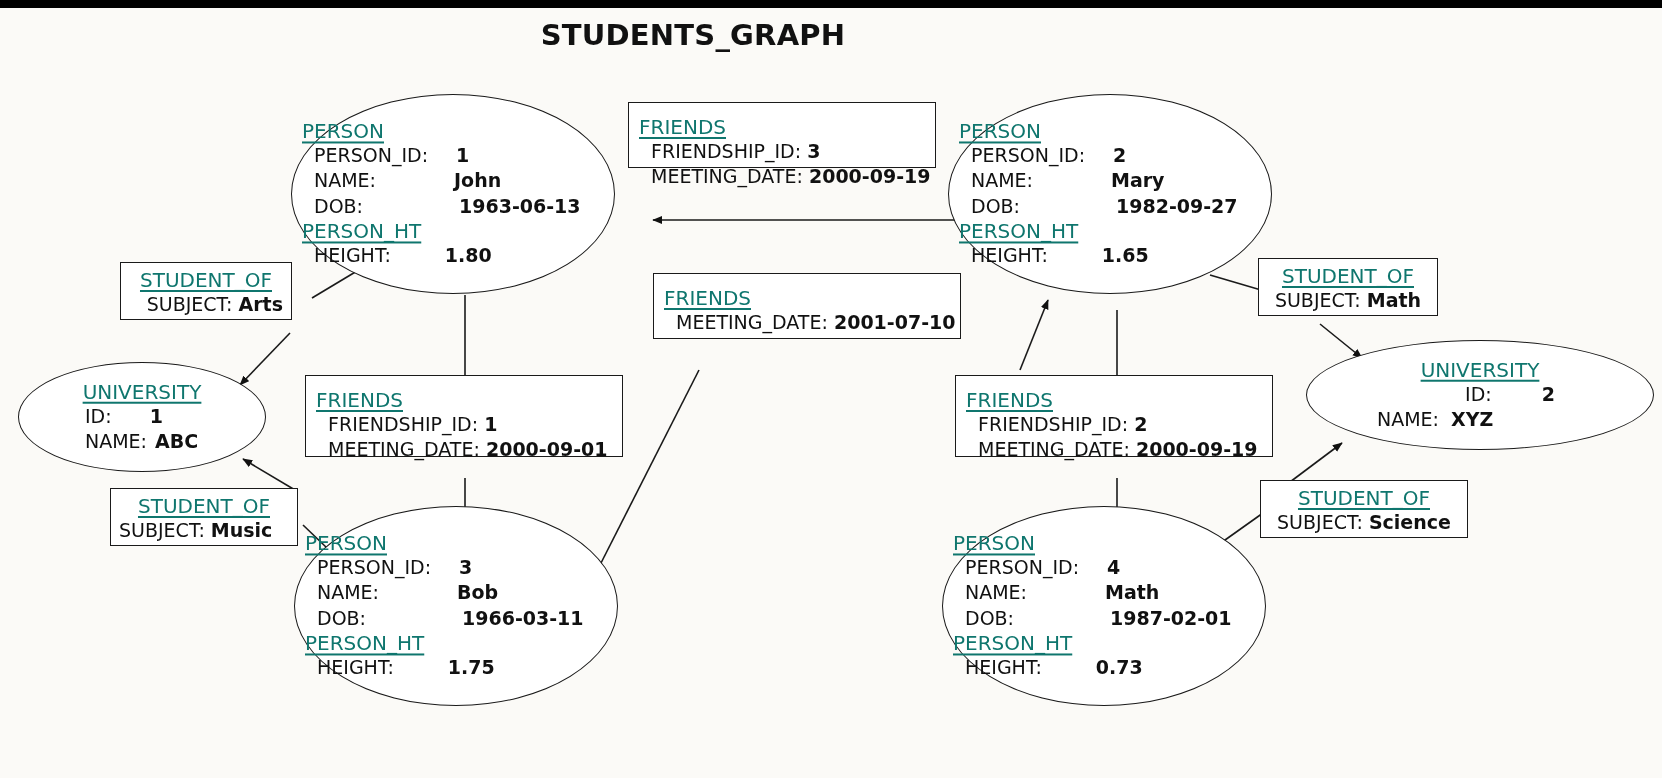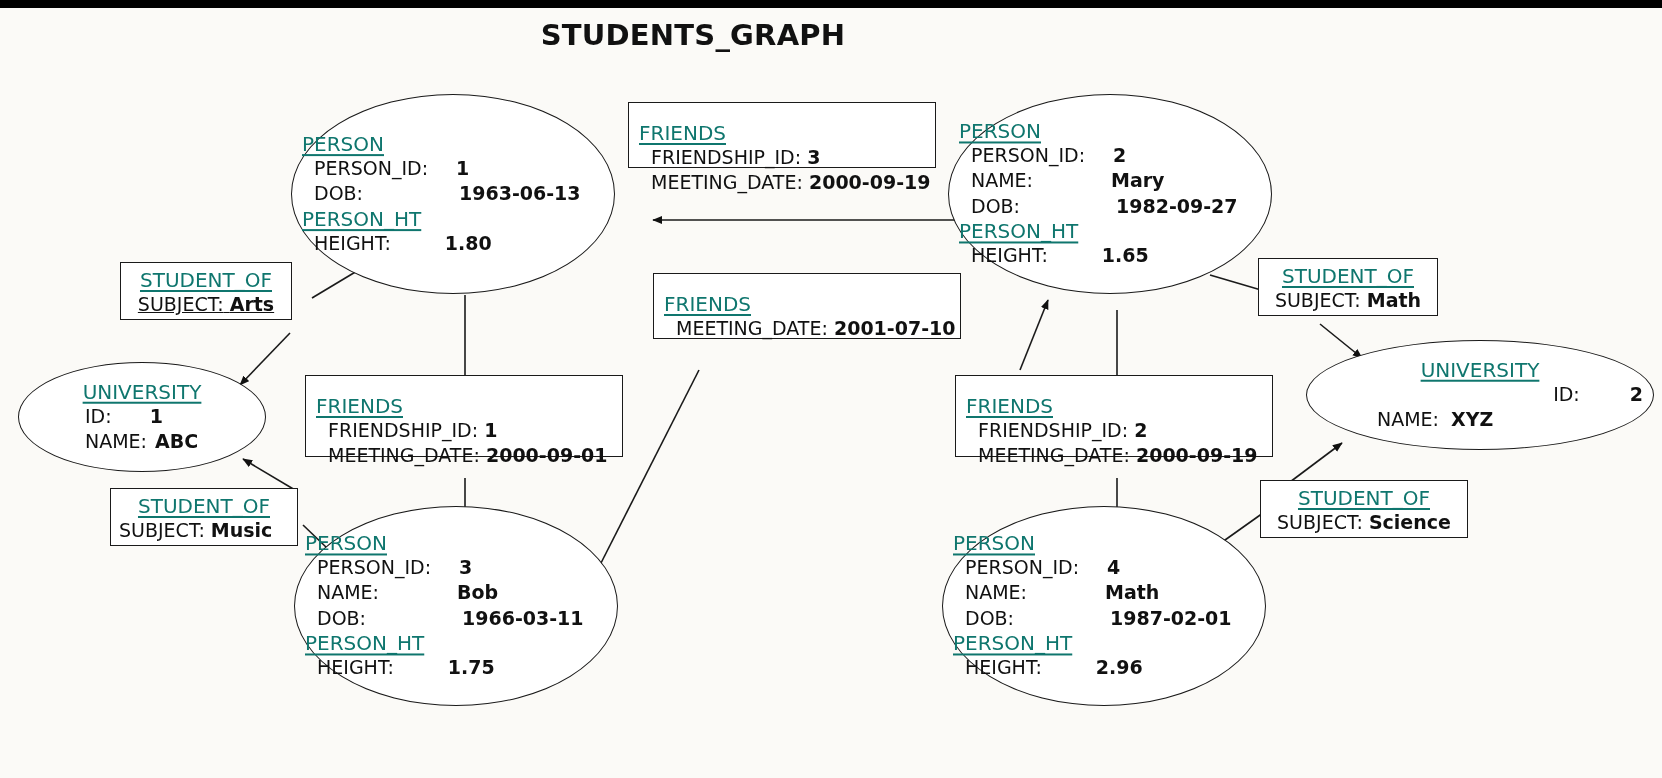--- a/index.html
+++ b/index.html
@@ -52,21 +52,21 @@
   }
   .kv b{font-weight:bold;}
 
   
   .rect-node{
     position:absolute;
     border:1.3px solid #1a1a1a;
     background:#fff;
     box-sizing:border-box;
     z-index:3;
-    padding:18px 10px 7px 10px;
+    padding:12px 10px 7px 10px;
   }
   .rect-node .node-title{font-size:20px;}
   .rect-node .kv{font-size:19px;}
   .pad-l{padding-left:12px;}
 </style>
 </head>
 <body>
 
 <div id="topbar"></div>
 <div id="title">STUDENTS_GRAPH</div>
@@ -102,20 +102,21 @@
     <path d="M 1320 324 L 1362 358" stroke="#1a1a1a" stroke-width="1.6" fill="none" marker-end="url(#ah)"></path>
 
     <path d="M 1263 513 L 1218 545" stroke="#1a1a1a" stroke-width="1.6" fill="none"></path>
     <path d="M 1290 482 L 1342 443" stroke="#1a1a1a" stroke-width="1.6" fill="none" marker-end="url(#ah)"></path>
   </svg>
 
   <div class="ellipse-node" style="left:291px;top:94px;width:324px;height:200px;">
     <div class="ell-inner">
       <div><span class="node-title">PERSON</span></div>
       <div class="kv pad-l"><span>PERSON_ID:</span><span style="display:inline-block;width:28px;"></span><b>1</b></div>
+      <div class="kv pad-l"><span>NAME:</span><span style="display:inline-block;width:78px;"></span><b>John</b></div>
       <div class="kv pad-l"><span>DOB:</span><span style="display:inline-block;width:96px;"></span><b>1963-06-13</b></div>
       <div><span class="node-title">PERSON_HT</span></div>
       <div class="kv pad-l"><span>HEIGHT:</span><span style="display:inline-block;width:54px;"></span><b>1.80</b></div>
     </div>
   </div>
 
   <div class="ellipse-node" style="left:948px;top:94px;width:324px;height:200px;">
     <div class="ell-inner">
       <div><span class="node-title">PERSON</span></div>
       <div class="kv pad-l"><span>PERSON_ID:</span><span style="display:inline-block;width:28px;"></span><b>2</b></div>
@@ -137,36 +138,36 @@
     </div>
   </div>
 
   <div class="ellipse-node" style="left:942px;top:506px;width:324px;height:200px;">
     <div class="ell-inner">
       <div><span class="node-title">PERSON</span></div>
       <div class="kv pad-l"><span>PERSON_ID:</span><span style="display:inline-block;width:28px;"></span><b>4</b></div>
       <div class="kv pad-l"><span>NAME:</span><span style="display:inline-block;width:78px;"></span><b>Math</b></div>
       <div class="kv pad-l"><span>DOB:</span><span style="display:inline-block;width:96px;"></span><b>1987-02-01</b></div>
       <div><span class="node-title">PERSON_HT</span></div>
-      <div class="kv pad-l"><span>HEIGHT:</span><span style="display:inline-block;width:54px;"></span><b>2.96</b></div>
+      <div class="kv pad-l"><span>HEIGHT:</span><span style="display:inline-block;width:54px;"></span><b>0.73</b></div>
     </div>
   </div>
 
   <div class="ellipse-node" style="left:18px;top:362px;width:248px;height:110px;">
     <div class="ell-inner" style="text-align:center;">
       <div><span class="node-title">UNIVERSITY</span></div>
       <div class="kv" style="text-align:left;padding-left:56px;"><span>ID:</span><span style="display:inline-block;width:38px;"></span><b>1</b></div>
       <div class="kv" style="text-align:left;padding-left:56px;"><span>NAME:</span><span style="display:inline-block;width:8px;"></span><b>ABC</b></div>
     </div>
   </div>
 
   <div class="ellipse-node" style="left:1306px;top:340px;width:348px;height:110px;">
     <div class="ell-inner" style="text-align:center;">
       <div><span class="node-title">UNIVERSITY</span></div>
-      <div class="kv" style="text-align:right;padding-left:60px;"><span>ID:</span><span style="display:inline-block;width:50px;"></span><b>2</b></div>
+      <div class="kv" style="text-align:center;padding-left:60px;"><span>ID:</span><span style="display:inline-block;width:50px;"></span><b>2</b></div>
       <div class="kv" style="text-align:left;padding-left:60px;"><span>NAME:</span><span style="display:inline-block;width:12px;"></span><b>XYZ</b></div>
     </div>
   </div>
 
   <div class="rect-node" style="left:628px;top:102px;width:308px;height:66px;">
     <div><span class="node-title">FRIENDS</span></div>
     <div class="kv pad-l"><span>FRIENDSHIP_ID:</span> <b>3</b></div>
     <div class="kv pad-l"><span>MEETING_DATE:</span> <b>2000-09-19</b></div>
   </div>
 
@@ -182,21 +183,21 @@
   </div>
 
   <div class="rect-node" style="left:955px;top:375px;width:318px;height:82px;">
     <div><span class="node-title">FRIENDS</span></div>
     <div class="kv pad-l"><span>FRIENDSHIP_ID:</span> <b>2</b></div>
     <div class="kv pad-l"><span>MEETING_DATE:</span> <b>2000-09-19</b></div>
   </div>
 
   <div class="rect-node" style="left:120px;top:262px;width:172px;height:58px;padding:5px 8px;">
     <div style="text-align:center;"><span class="node-title">STUDENT_OF</span></div>
-    <div class="kv" style="text-align:center;text-decoration:underline;"><span>SUBJECT:</span> <b>Arts</b></div>
+    <div class="kv" style="text-align:right;"><span>SUBJECT:</span> <b>Arts</b></div>
   </div>
 
   <div class="rect-node" style="left:110px;top:488px;width:188px;height:58px;padding:5px 8px;">
     <div style="text-align:center;"><span class="node-title">STUDENT_OF</span></div>
     <div class="kv" style="text-align:left;"><span>SUBJECT:</span> <b>Music</b></div>
   </div>
 
   <div class="rect-node" style="left:1258px;top:258px;width:180px;height:58px;padding:5px 8px;">
     <div style="text-align:center;"><span class="node-title">STUDENT_OF</span></div>
     <div class="kv" style="text-align:center;"><span>SUBJECT:</span> <b>Math</b></div>

